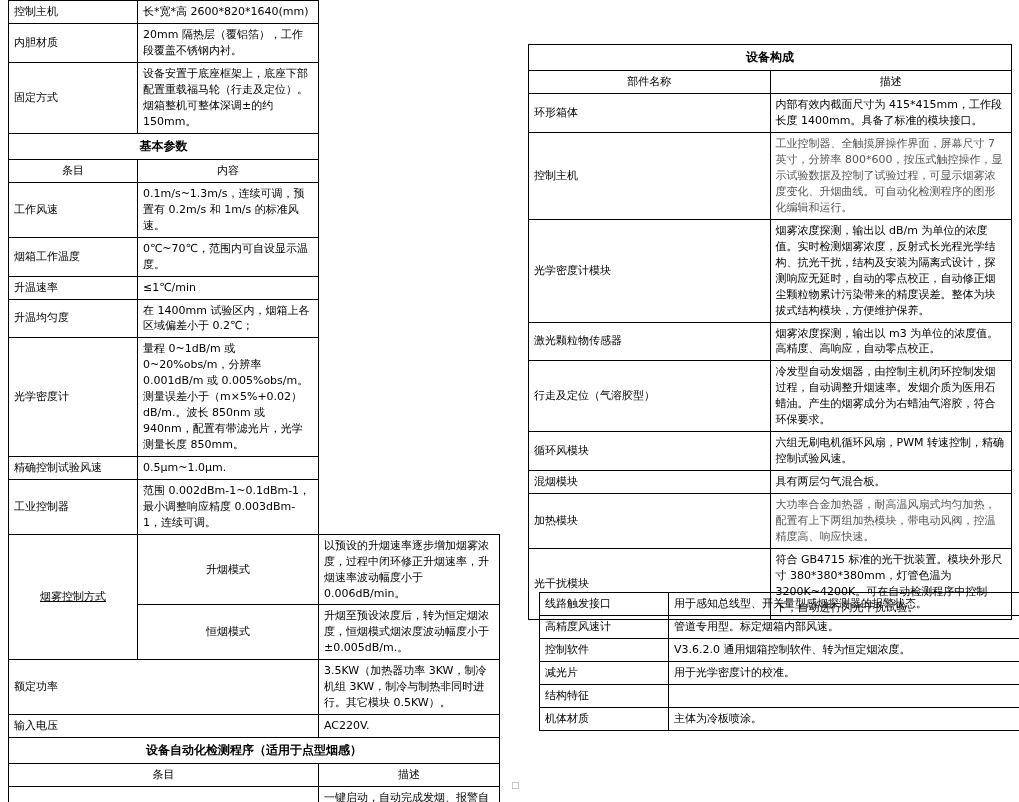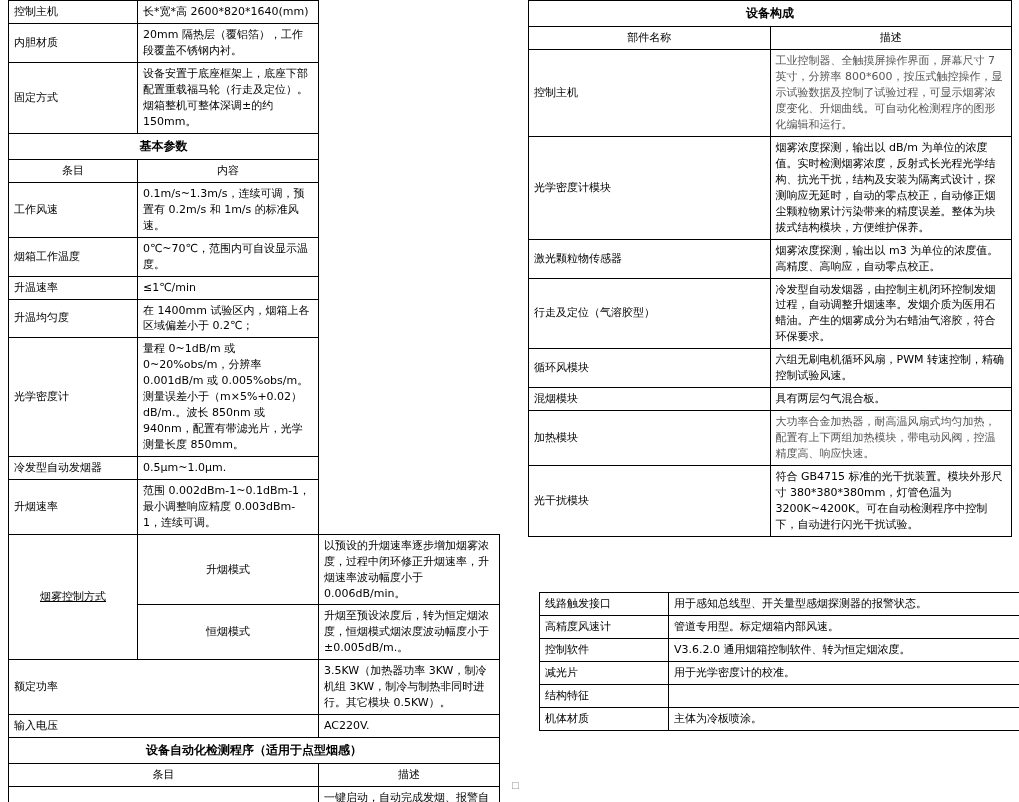--- a/index.html
+++ b/index.html
@@ -1,20 +1,20 @@
 <!DOCTYPE html>
 <html><head>
 <meta charset="utf-8">
 <style>
   html,body{margin:0;padding:0;background:#fff;}
   body{width:1019px;height:802px;font-family:"DejaVu Sans","Liberation Sans",sans-serif;font-size:11px;color:#000;}
   .page{position:relative;width:1019px;height:802px;}
   .col{position:absolute;top:0;}
   .col-left{left:8px;width:492px;}
-  .col-right{left:528px;width:484px;}
+  .col-right{left:528px;width:484px;margin-top:44px;}
   table{border-collapse:collapse;width:100%;table-layout:fixed;}
   td,th{border:1px solid #000;padding:3px 5px;vertical-align:middle;font-weight:normal;font-size:11px;line-height:1.45;}
   .c-label{width:118px;}
   .c-label2{width:78px;}
   .c-label3{width:42px;text-decoration:underline;}
   .section{text-align:center;font-weight:bold;font-size:12px;padding:4px 0;}
   .hdr{text-align:center;}
   .center{text-align:center;}
   .blurry{color:#555;filter:blur(0.7px);}
   .rightblock2{position:absolute;left:528px;top:592px;width:484px;padding-left:11px;}
@@ -62,25 +62,25 @@
         </tr>
         <tr>
           <td class="c-label">升温均匀度</td>
           <td>在 1400mm 试验区内，烟箱上各区域偏差小于 0.2℃；</td>
         </tr>
         <tr>
           <td class="c-label">光学密度计</td>
           <td>量程 0~1dB/m 或 0~20%obs/m，分辨率 0.001dB/m 或 0.005%obs/m。测量误差小于（m×5%+0.02）dB/m.。波长 850nm 或 940nm，配置有带滤光片，光学测量长度 850mm。</td>
         </tr>
         <tr>
-          <td class="c-label">冷发型自动发烟器</td>
+          <td class="c-label">精确控制试验风速</td>
           <td>0.5μm~1.0μm.</td>
         </tr>
         <tr>
-          <td class="c-label">升烟速率</td>
+          <td class="c-label">工业控制器</td>
           <td>范围 0.002dBm-1~0.1dBm-1，最小调整响应精度 0.003dBm-1，连续可调。</td>
         </tr>
         <tr>
           <td class="c-label3 center" rowspan="2">烟雾控制方式</td>
           <td class="c-label2 center" style="width:76px">升烟模式</td>
           <td>以预设的升烟速率逐步增加烟雾浓度，过程中闭环修正升烟速率，升烟速率波动幅度小于 0.006dB/min。</td>
         </tr>
         <tr>
           <td class="c-label2 center">恒烟模式</td>
           <td>升烟至预设浓度后，转为恒定烟浓度，恒烟模式烟浓度波动幅度小于±0.005dB/m.。</td>
@@ -113,20 +113,24 @@
 
   <div class="col col-right">
     <table>
       <tbody>
         <tr>
           <td colspan="2" class="section">设备构成</td>
         </tr>
         <tr>
           <td class="c-label hdr">部件名称</td>
           <td class="hdr">描述</td>
+        </tr>
+        <tr>
+          <td class="c-label">环形箱体</td>
+          <td>内部有效内截面尺寸为 415*415mm，工作段长度 1400mm。具备了标准的模块接口。</td>
         </tr>
         <tr>
           <td class="c-label">控制主机</td>
           <td class="blurry">工业控制器、全触摸屏操作界面，屏幕尺寸 7 英寸，分辨率 800*600，按压式触控操作，显示试验数据及控制了试验过程，可显示烟雾浓度变化、升烟曲线。可自动化检测程序的图形化编辑和运行。</td>
         </tr>
         <tr>
           <td class="c-label">光学密度计模块</td>
           <td>烟雾浓度探测，输出以 dB/m 为单位的浓度值。实时检测烟雾浓度，反射式长光程光学结构、抗光干扰，结构及安装为隔离式设计，探测响应无延时，自动的零点校正，自动修正烟尘颗粒物累计污染带来的精度误差。整体为块拔式结构模块，方便维护保养。</td>
         </tr>
         <tr>

